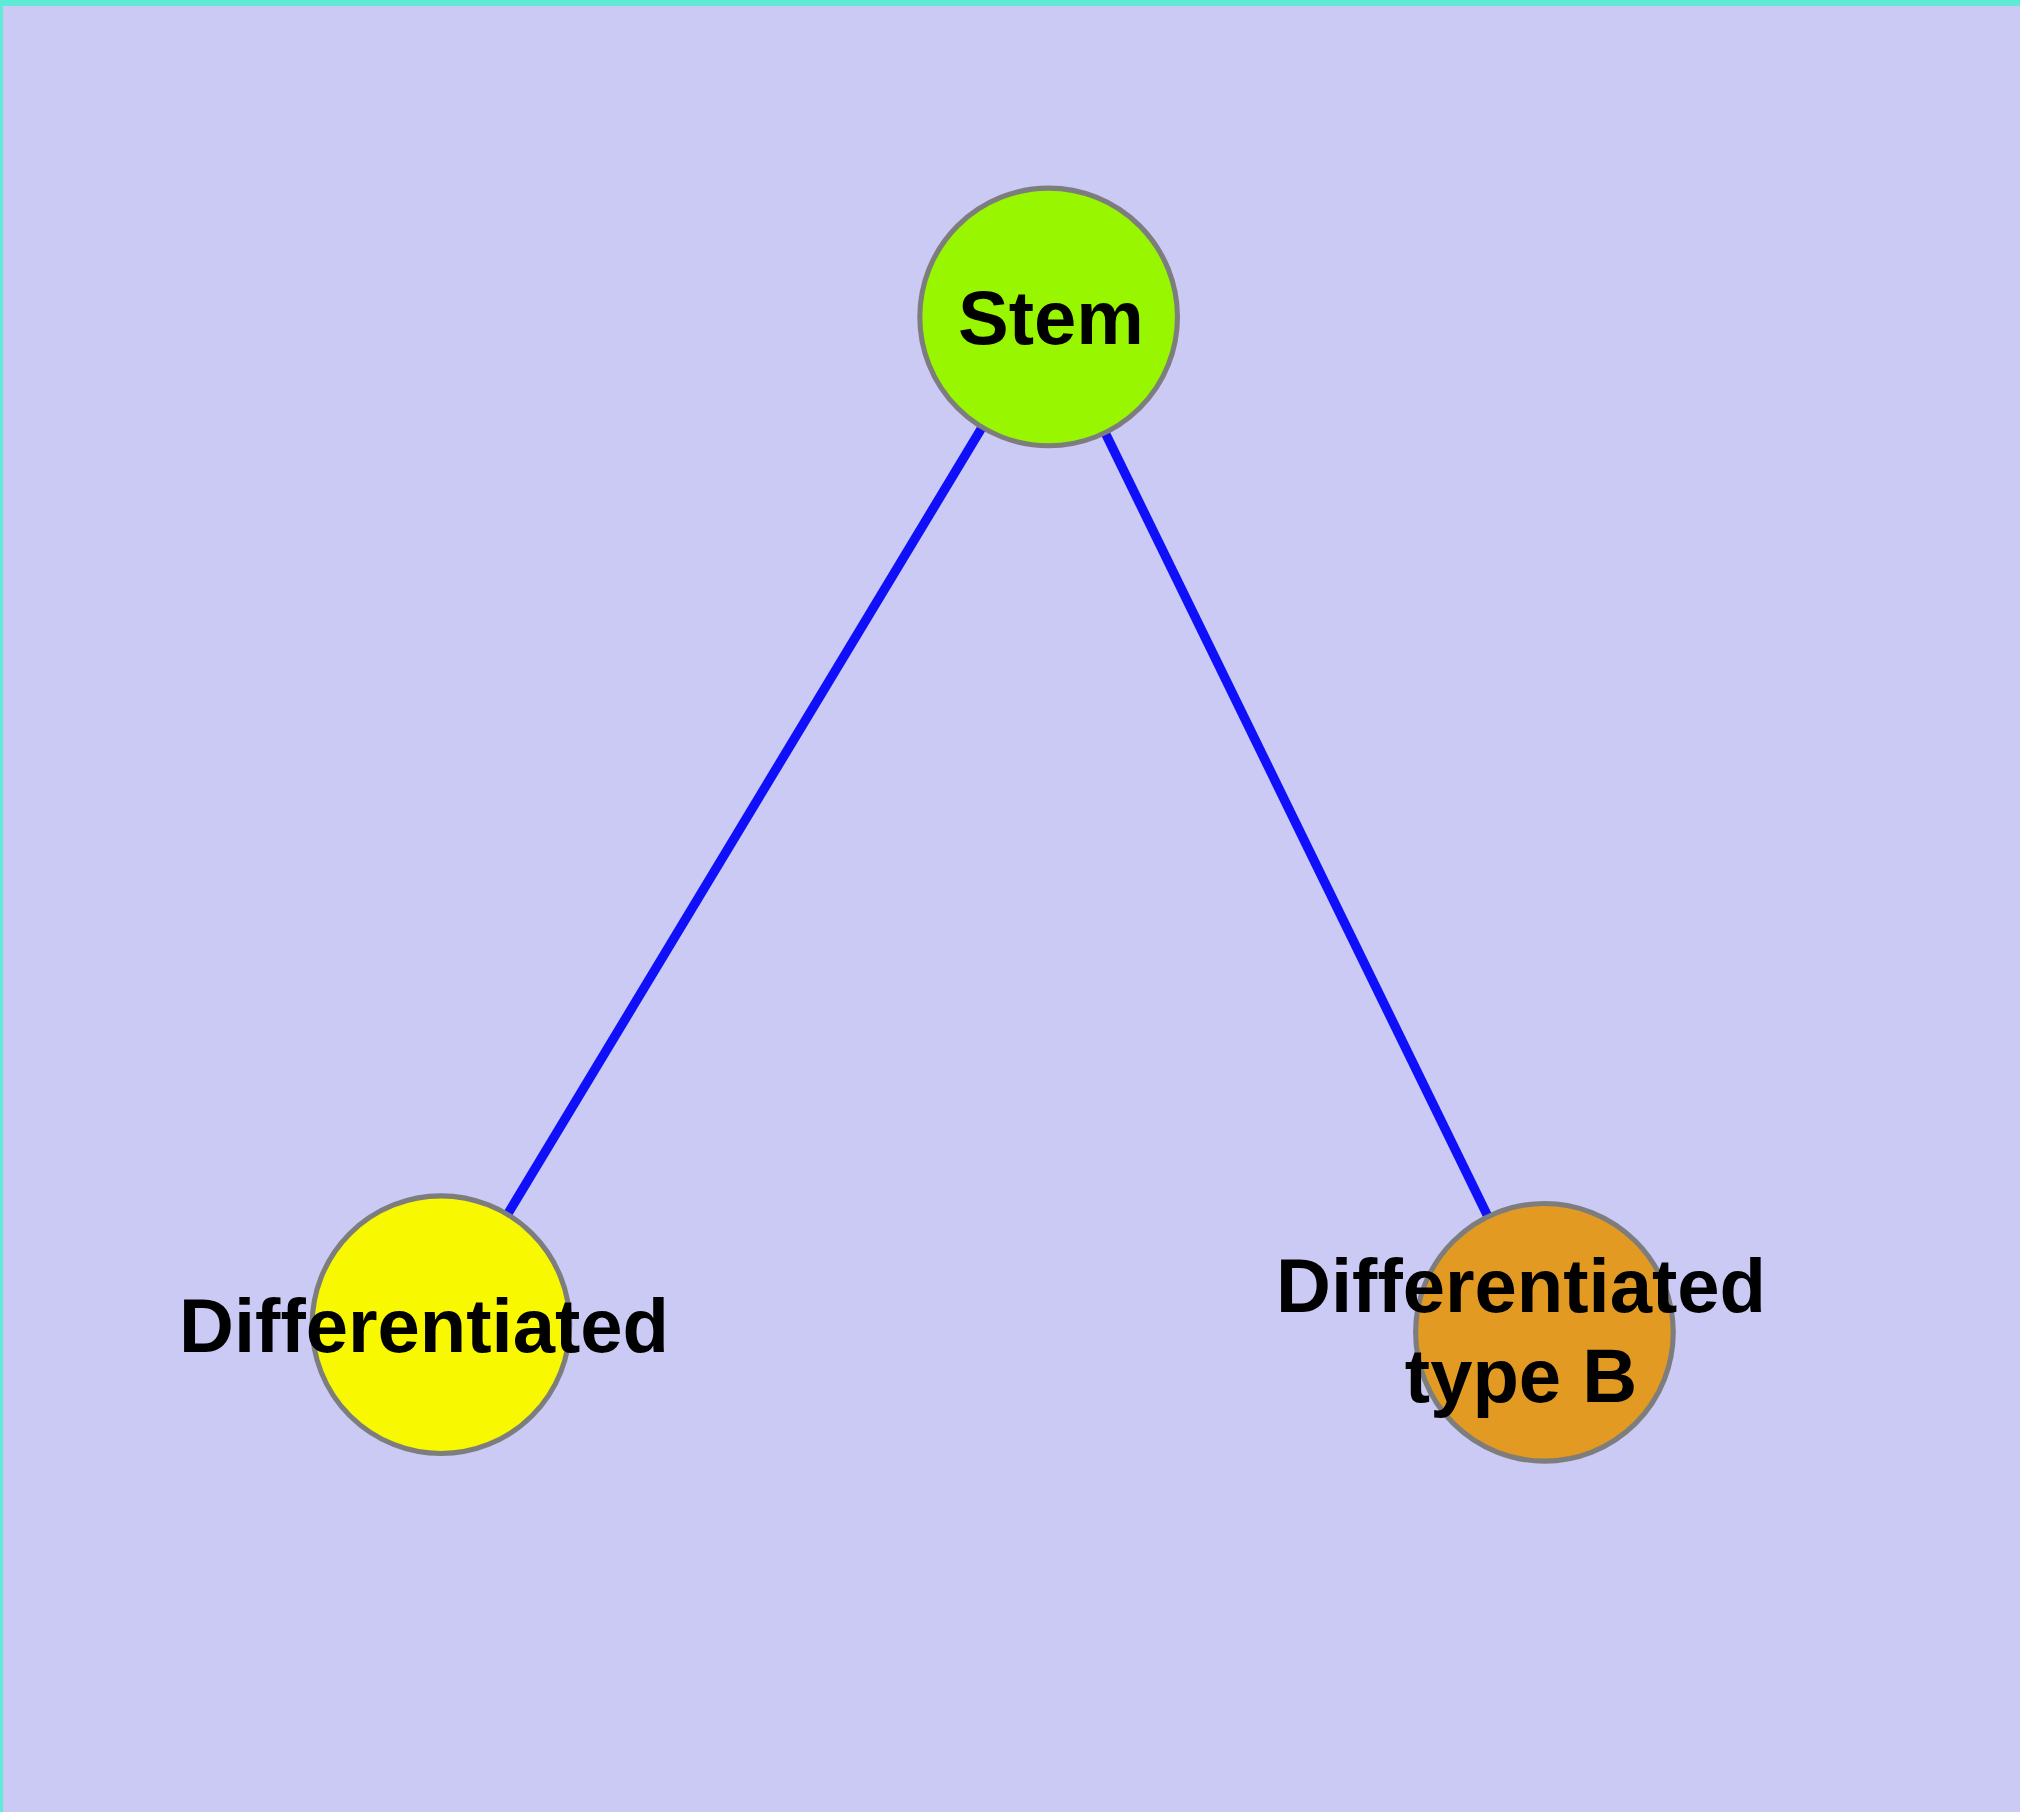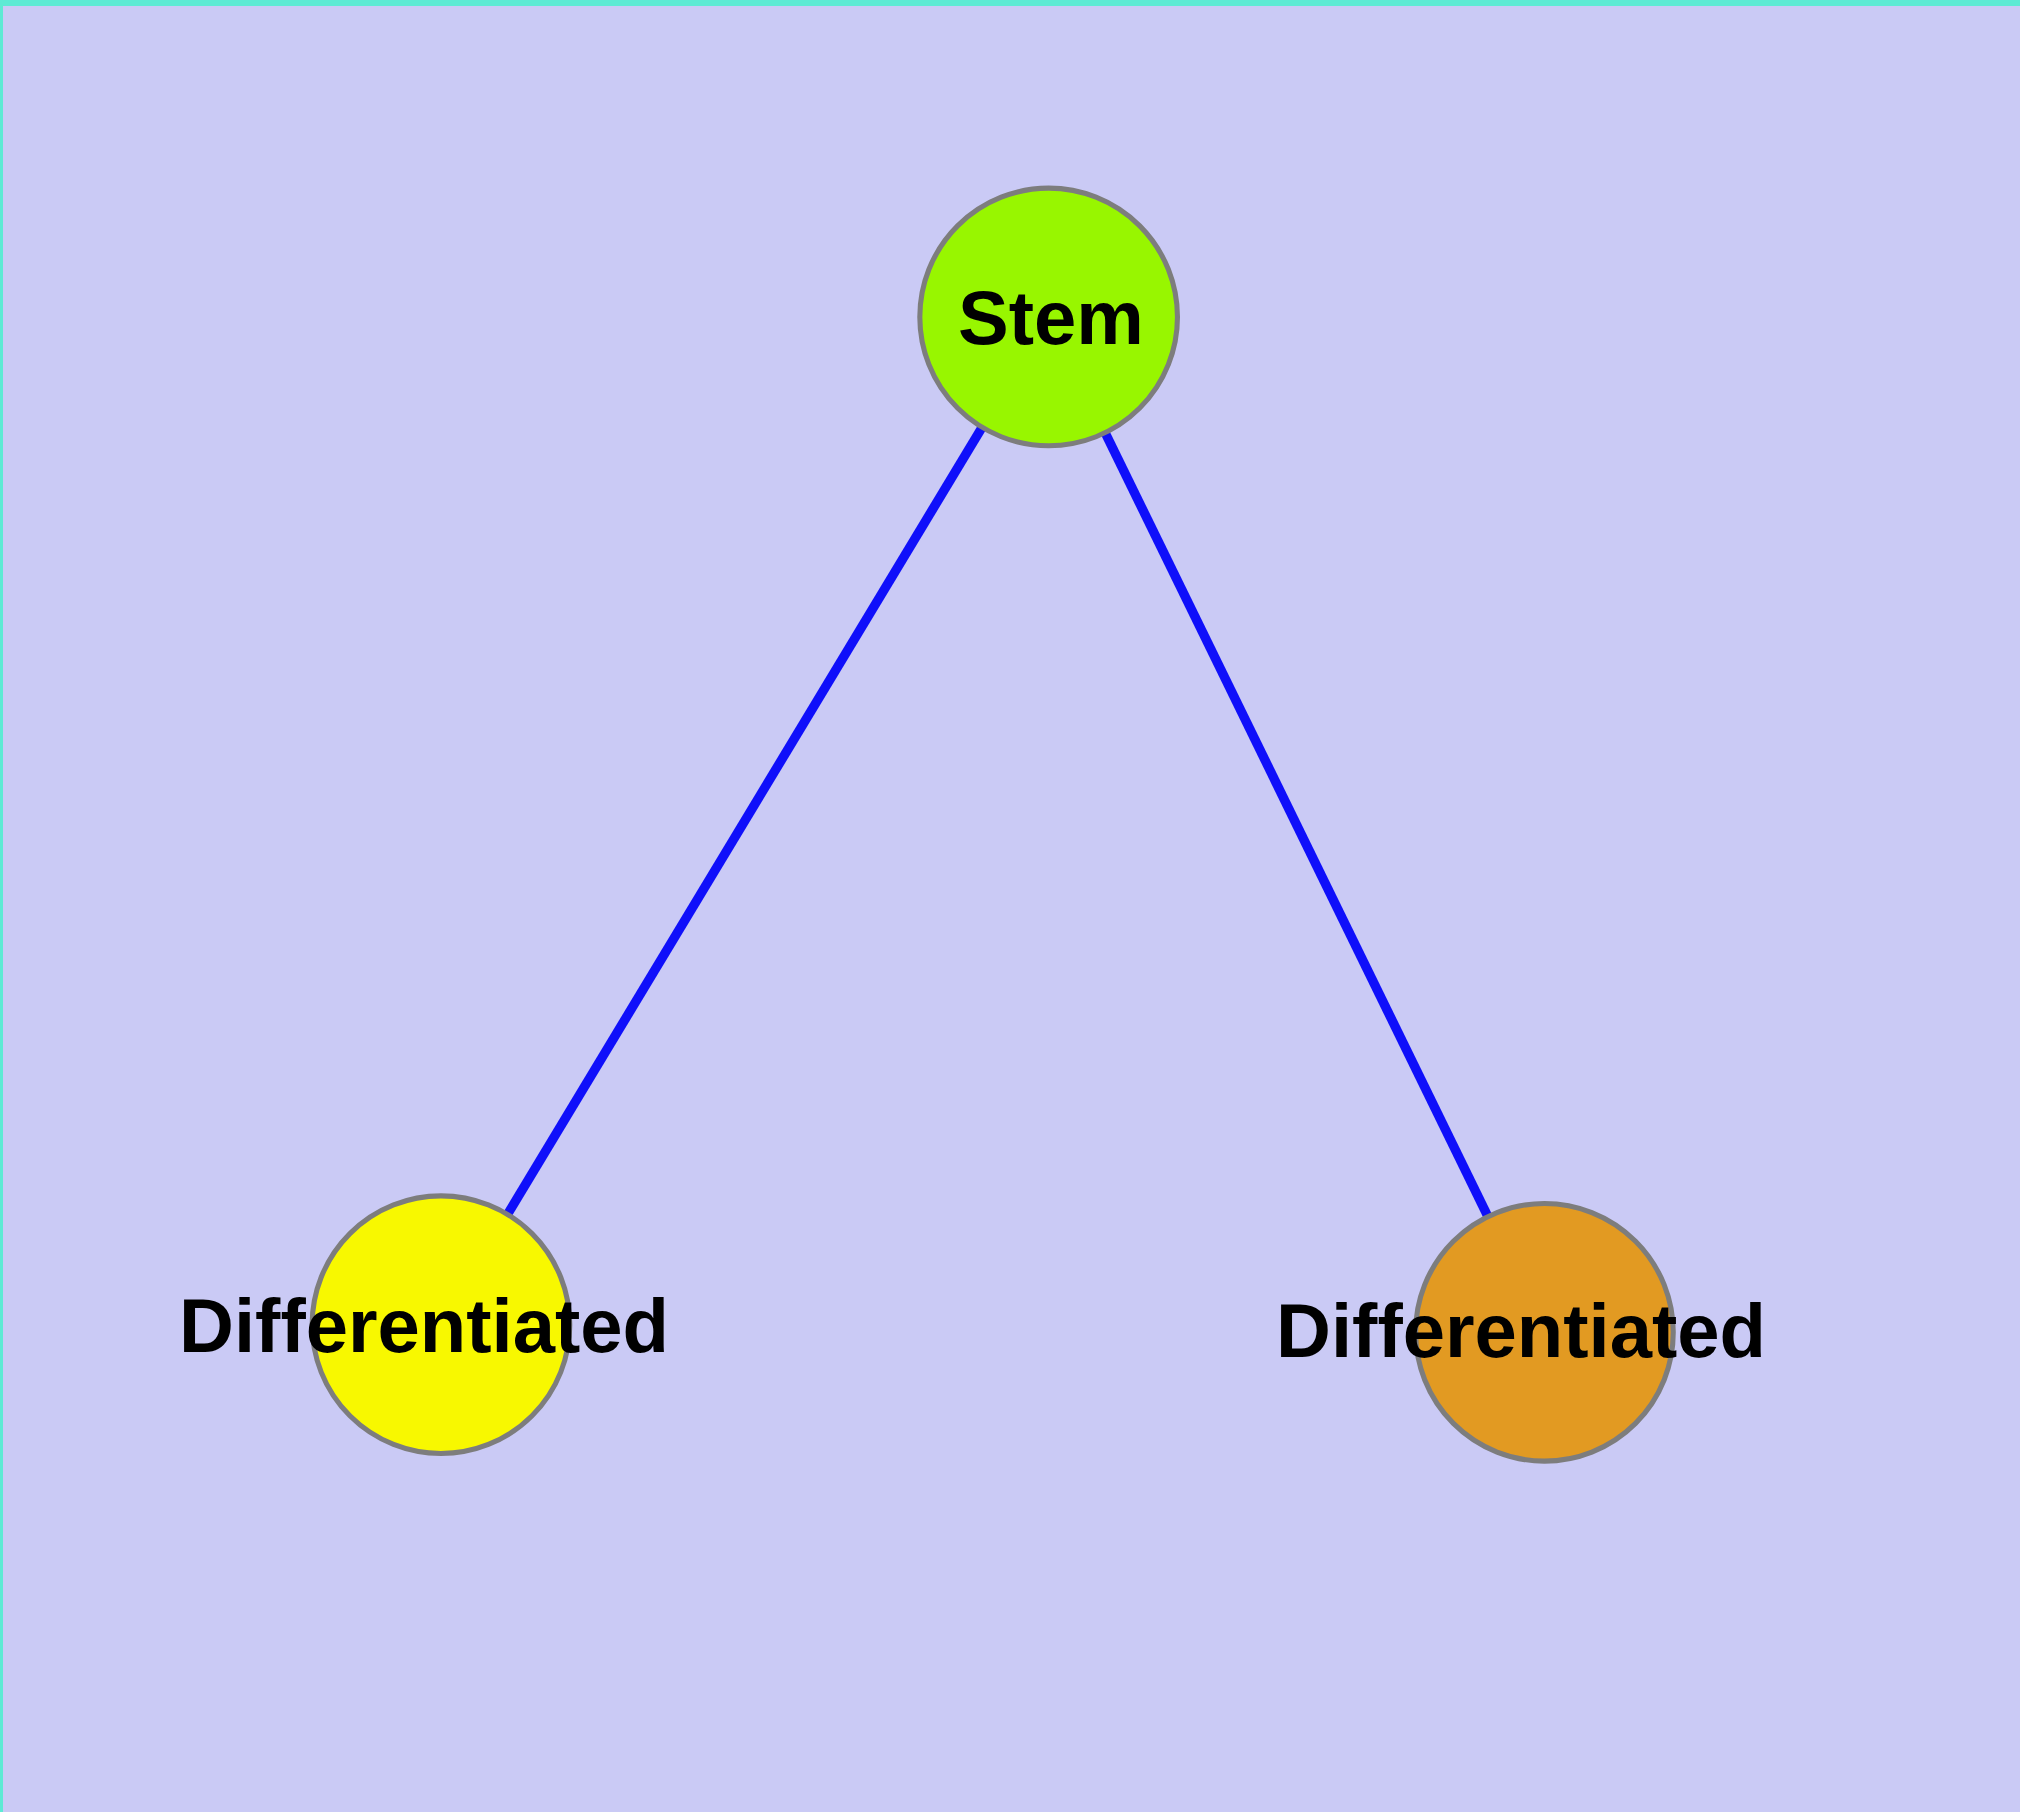--- a/index.html
+++ b/index.html
@@ -69,16 +69,17 @@
   <div class="node-label" style="left:1051px; top:318px;">
     <span>Stem</span>
   </div>
 
   <div class="node-label" style="left:424px; top:1326px;">
     <span>Differentiated</span>
   </div>
 
   <div class="node-label" style="left:1521px; top:1331px;">
     <span>Differentiated</span>
+    <span>type B</span>
   </div>
 
 </div>
 
 
 </body></html>

